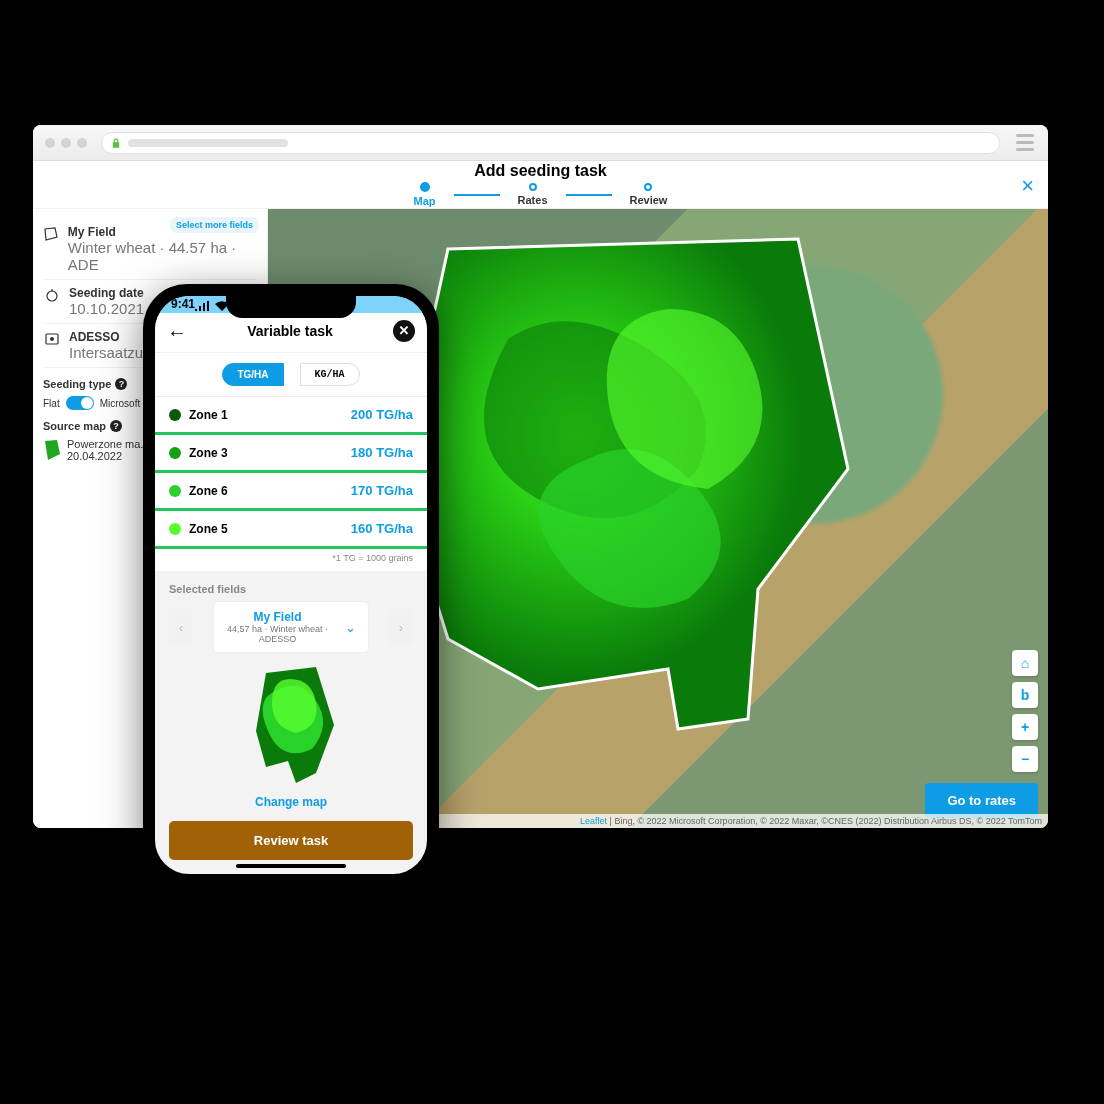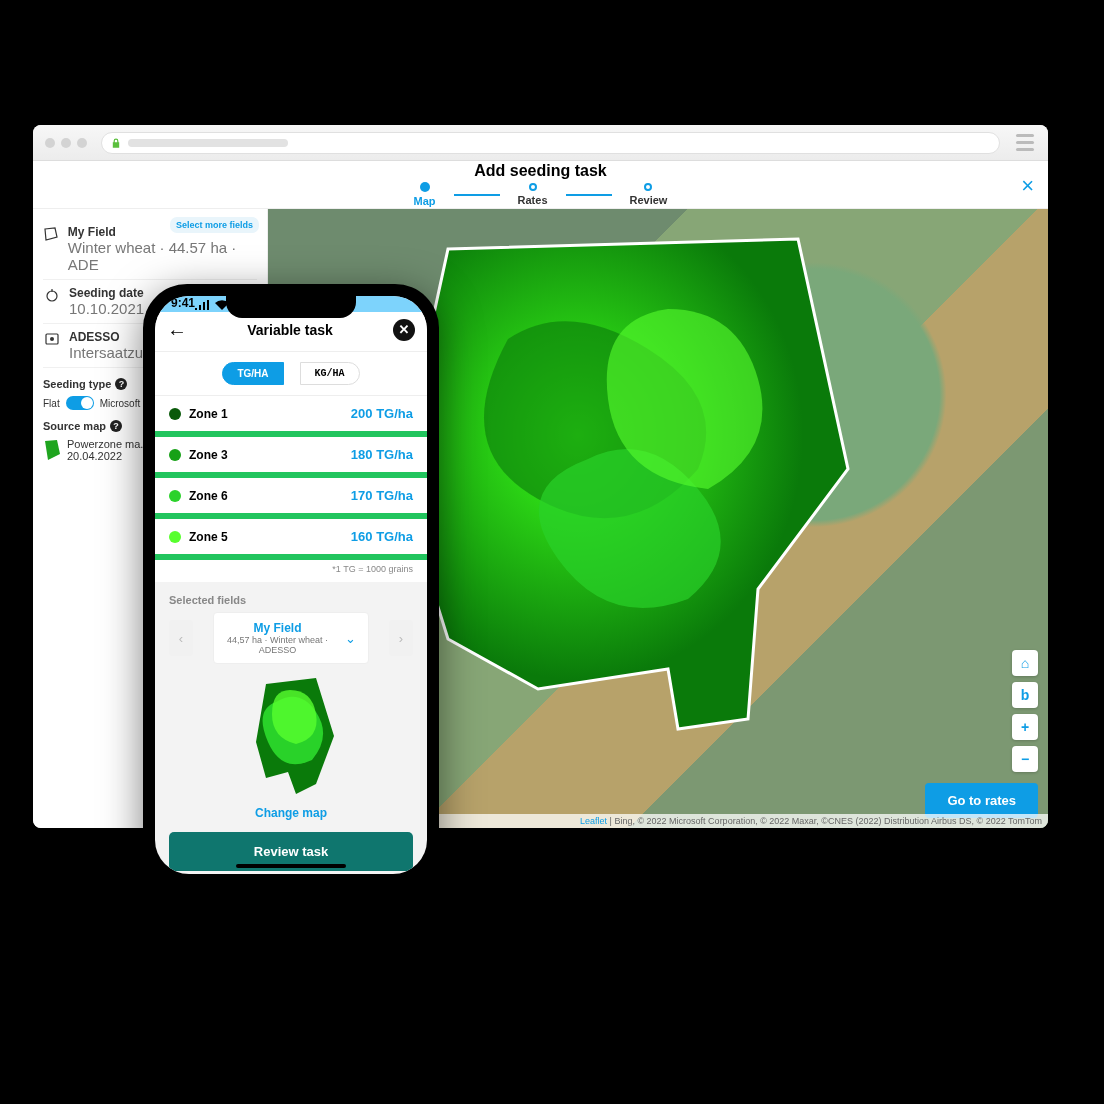--- a/index.html
+++ b/index.html
@@ -89,38 +89,38 @@
   .status-icons { display:flex; gap:4px; align-items:center; }
   .phone-hdr { background:#fff; padding:6px 12px 10px; border-bottom:1px solid #eee; display:flex; align-items:center; justify-content:space-between; }
   .ph-title { font-weight:800; font-size:14px; }
   .ph-back { font-size:20px; }
   .ph-close { width:22px;height:22px;background:#111;border-radius:50%;color:#fff;display:flex;align-items:center;justify-content:center;font-size:13px;font-weight:700; }
   .pill-row { display:flex; justify-content:center; gap:16px; padding:10px; background:#fff; border-bottom:1px solid #eee; }
   .pill { font-size:10px;font-weight:800;padding:5px 14px;border:1px solid #ddd; background:#fff; }
   .pill:first-child { border-radius:12px 0 0 12px; }
   .pill:last-child { border-radius:0 12px 12px 0;font-family:Liberation Mono, monospace; }
   .pill.active { background:#0e9de5; color:#fff; border-color:#0e9de5; }
-  .zone { display:flex; align-items:flex-end; justify-content:space-between; padding:10px 14px; background:#fff; border-bottom:6px solid #22c55e; font-size:12px; }
+  .zone { display:flex; align-items:flex-end; justify-content:space-between; padding:10px 14px; background:#fff; border-bottom:3px solid #22c55e; font-size:12px; }
   .zone-left { display:flex; align-items:center; gap:8px; font-weight:800; }
   .zone-dot { width:12px;height:12px;border-radius:50%; }
   .zone-val { color:#0e9de5; font-weight:700; font-size:13px; }
   .zone-foot { text-align:right; font-size:9px; color:#888; background:#fff; padding:4px 14px 8px; }
   .sec-label { font-size:11px; font-weight:800; color:#888; padding:12px 14px 6px; }
   .field-card {
     margin:0 14px; background:#fff; border:1px solid #eee; border-radius:4px;
     display:flex; align-items:center; padding:8px; gap:8px;
   }
   .arrow-btn { width:24px;height:36px;background:#f1f1f1;border-radius:3px;display:flex;align-items:center;justify-content:center;color:#bbb;font-size:13px; }
   .field-mid { flex:1; text-align:center; }
   .field-name { color:#0e9de5; font-weight:800; font-size:12px; }
   .field-sub { font-size:9px; color:#777; }
   .chev { color:#0e9de5; font-size:13px; padding:0 4px; }
   .mini-map { display:flex; justify-content:center; padding:12px 0 2px; }
   .change-map { text-align:center; color:#0e9de5; font-weight:800; font-size:12px; padding:8px 0 12px; }
-  .review-btn { margin:0 14px 14px; background:#0f766e; color:#fff; font-weight:800; text-align:center; padding:12px; border-radius:5px; font-size:13px; }
+  .review-btn { margin:0 14px 14px; background:#a16207; color:#fff; font-weight:800; text-align:center; padding:12px; border-radius:5px; font-size:13px; }
   .home-ind { position:absolute; bottom:6px; left:50%; transform:translateX(-50%); width:110px; height:4px; background:#000; border-radius:3px; }
 </style>
 </head>
 <body>
 
 <div class="browser">
   <div class="browser-chrome">
     <div class="dots">
       <span class="dot"></span>
       <span class="dot"></span>

